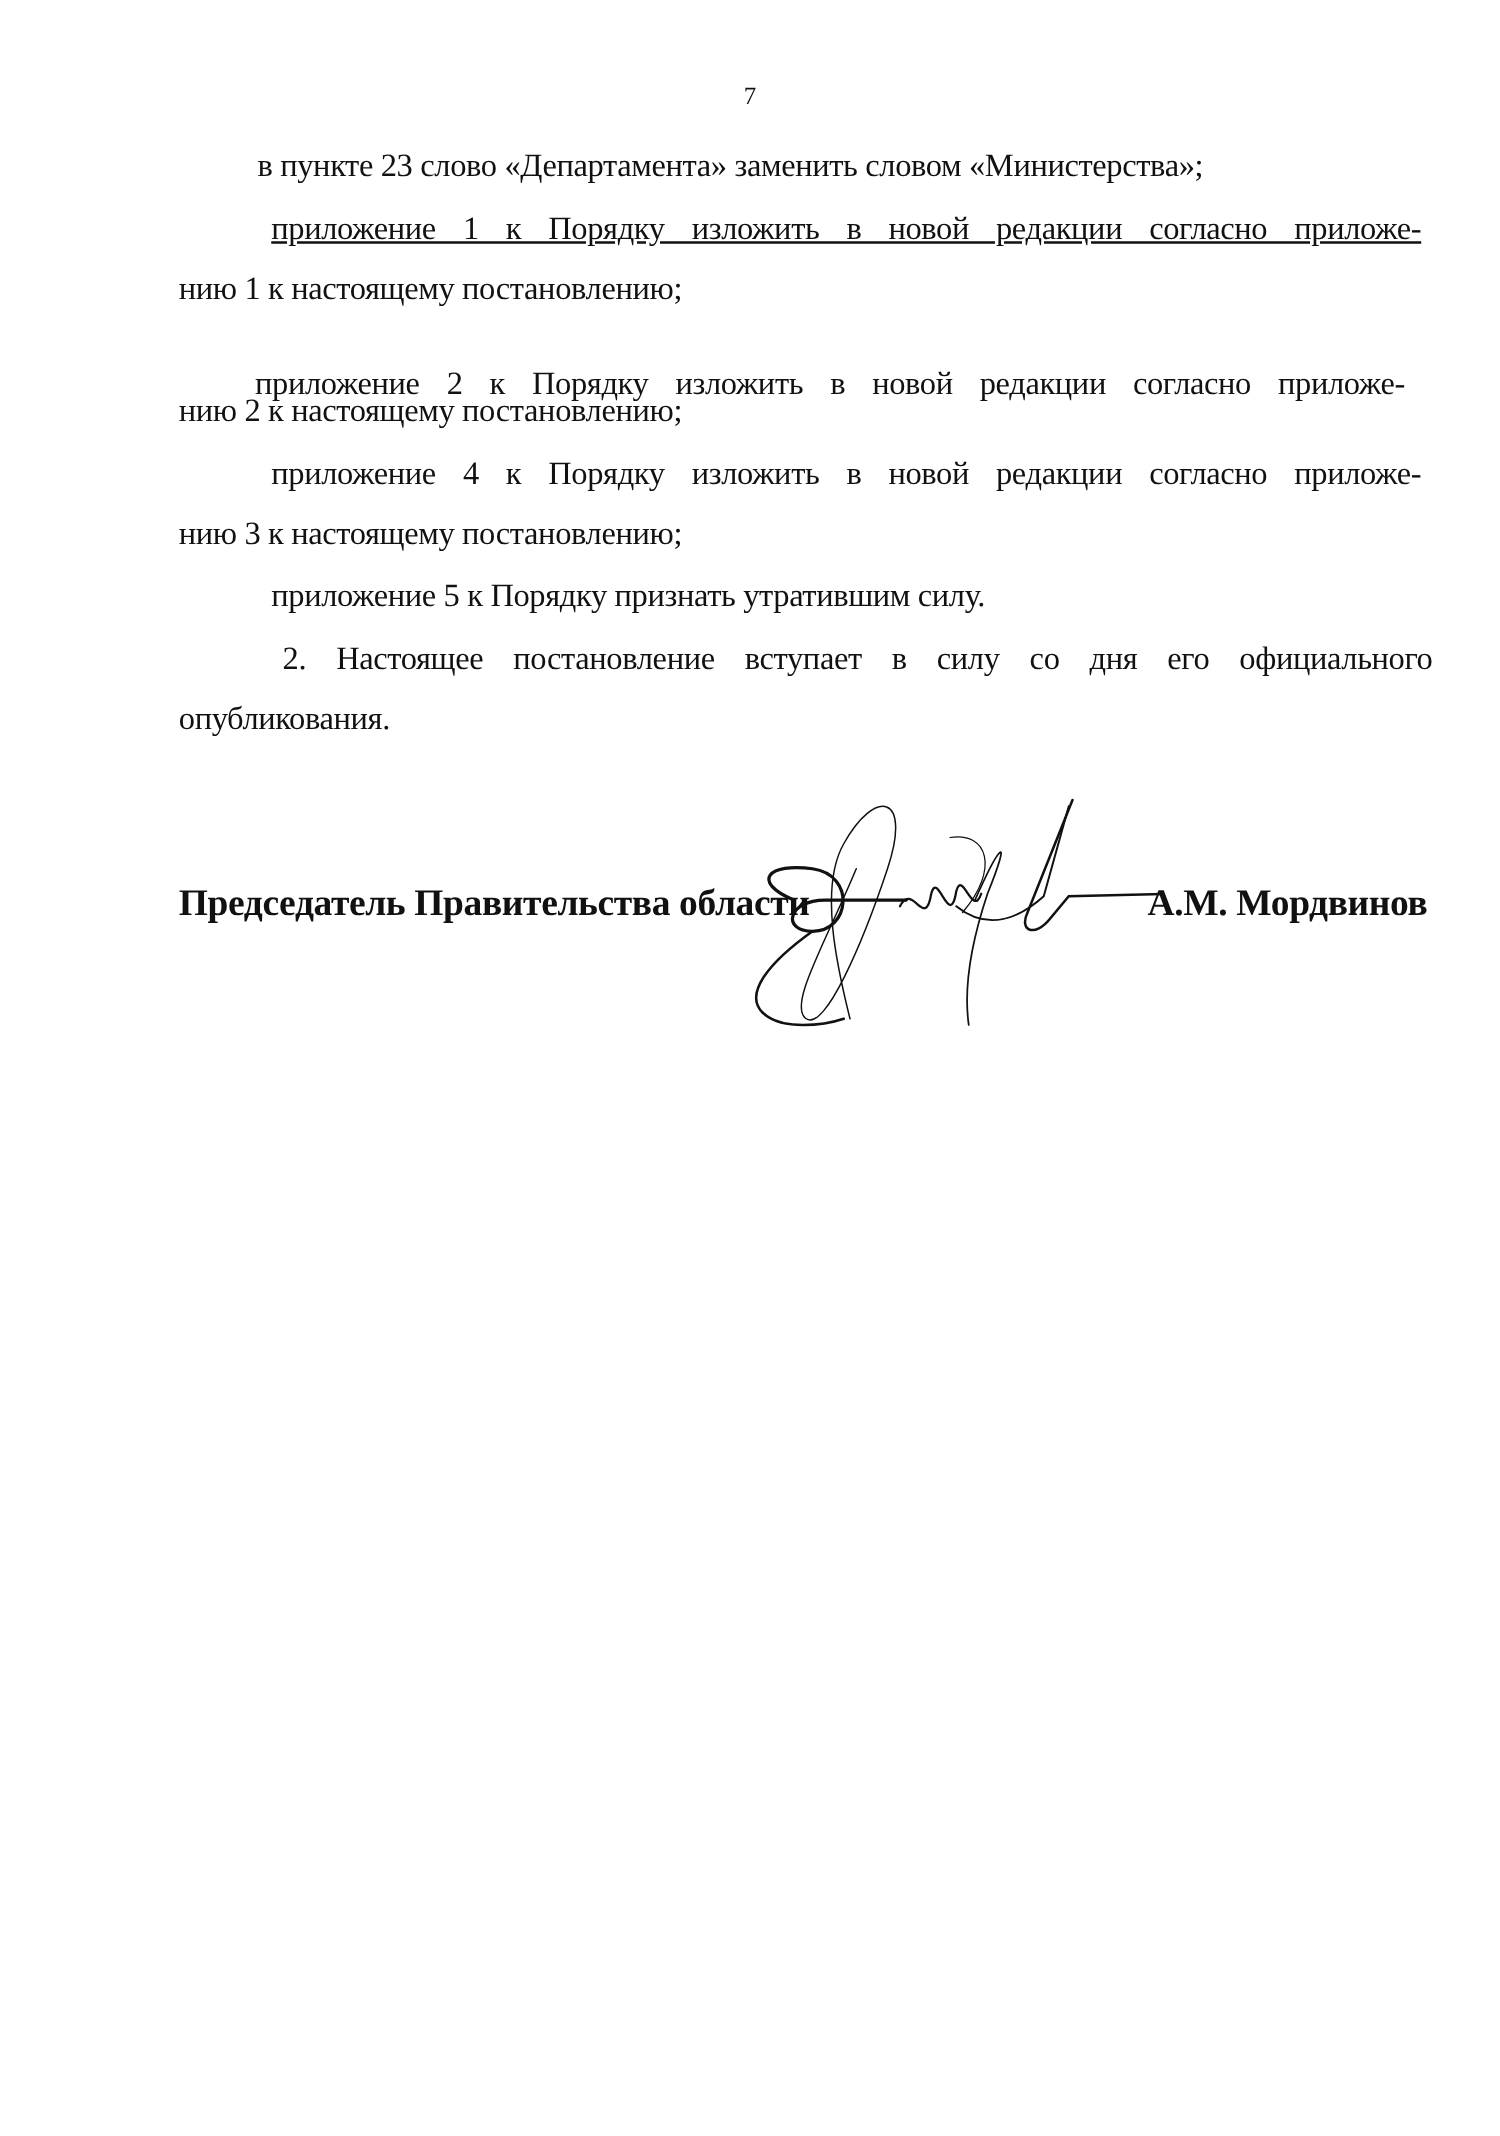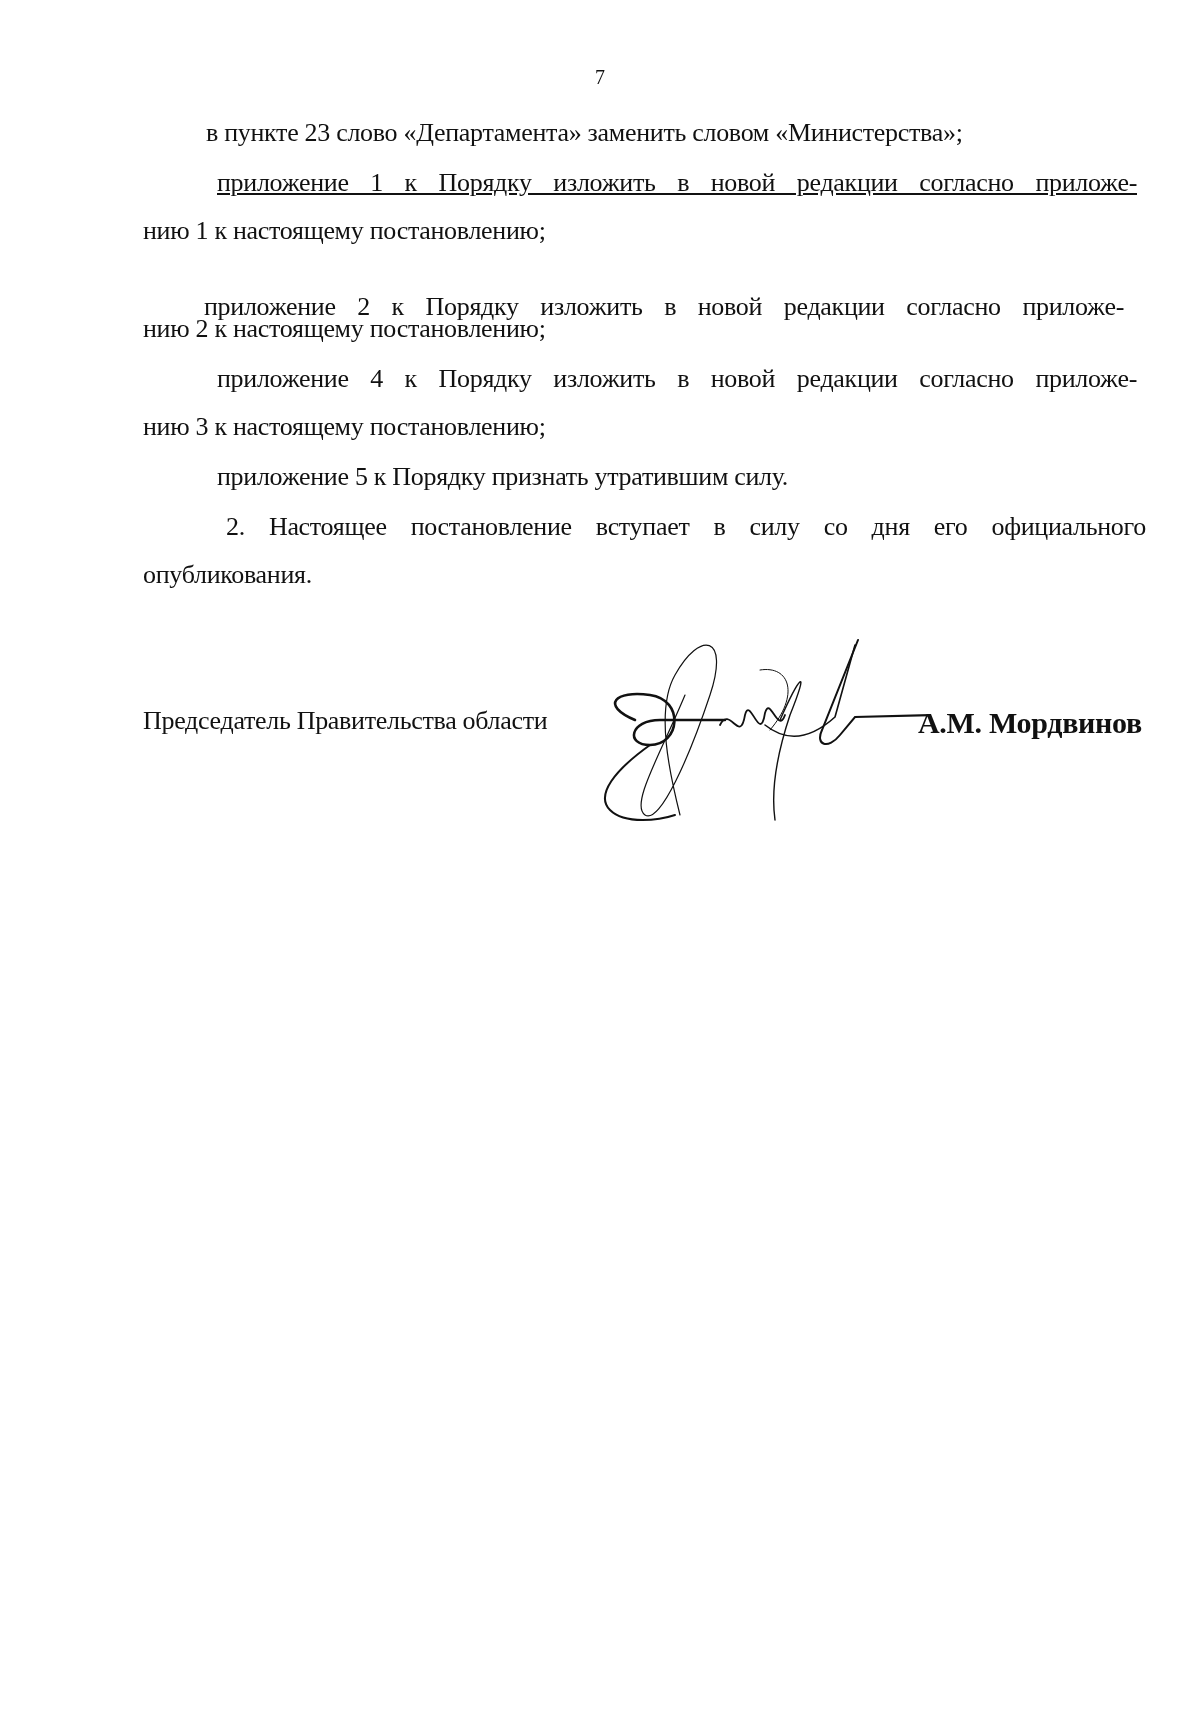--- a/index.html
+++ b/index.html
@@ -1,21 +1,21 @@
 <!DOCTYPE html>
 <html><head>
   <meta charset="utf-8">
   <style>
     html, body { margin: 0; padding: 0; background: #ffffff; }
     body { width: 1200px; height: 1709px; position: relative; overflow: hidden;
            font-family: "Liberation Serif", "DejaVu Serif", serif; color: #111; }
     .page-number { position: absolute; top: 66px; left: 0; width: 1200px; text-align: center;
                    font-size: 20px; }
     .line { position: absolute; font-size: 26px; white-space: nowrap; letter-spacing: -0.3px; }
-    .sig-title { position: absolute; left: 143px; top: 706px; font-size: 26px; font-weight: normal; white-space: nowrap; letter-spacing: -0.3px; }
+    .sig-title { position: absolute; left: 143px; top: 706px; font-size: 30px; font-weight: bold; white-space: nowrap; letter-spacing: -0.3px; }
     .sig-name { position: absolute; left: 918px; top: 706px; font-size: 30px; font-weight: bold; white-space: nowrap; letter-spacing: -0.3px; }
     .signature { position: absolute; left: 590px; top: 635px; width: 340px; height: 200px; }
   </style>
 </head>
 <body>
 
 <div>
   <div class="page-number">7</div>
 
   <div class="line" style="left:206px; top:118px;text-align:right;">в пункте 23 слово «Департамента» заменить словом «Министерства»;</div>

